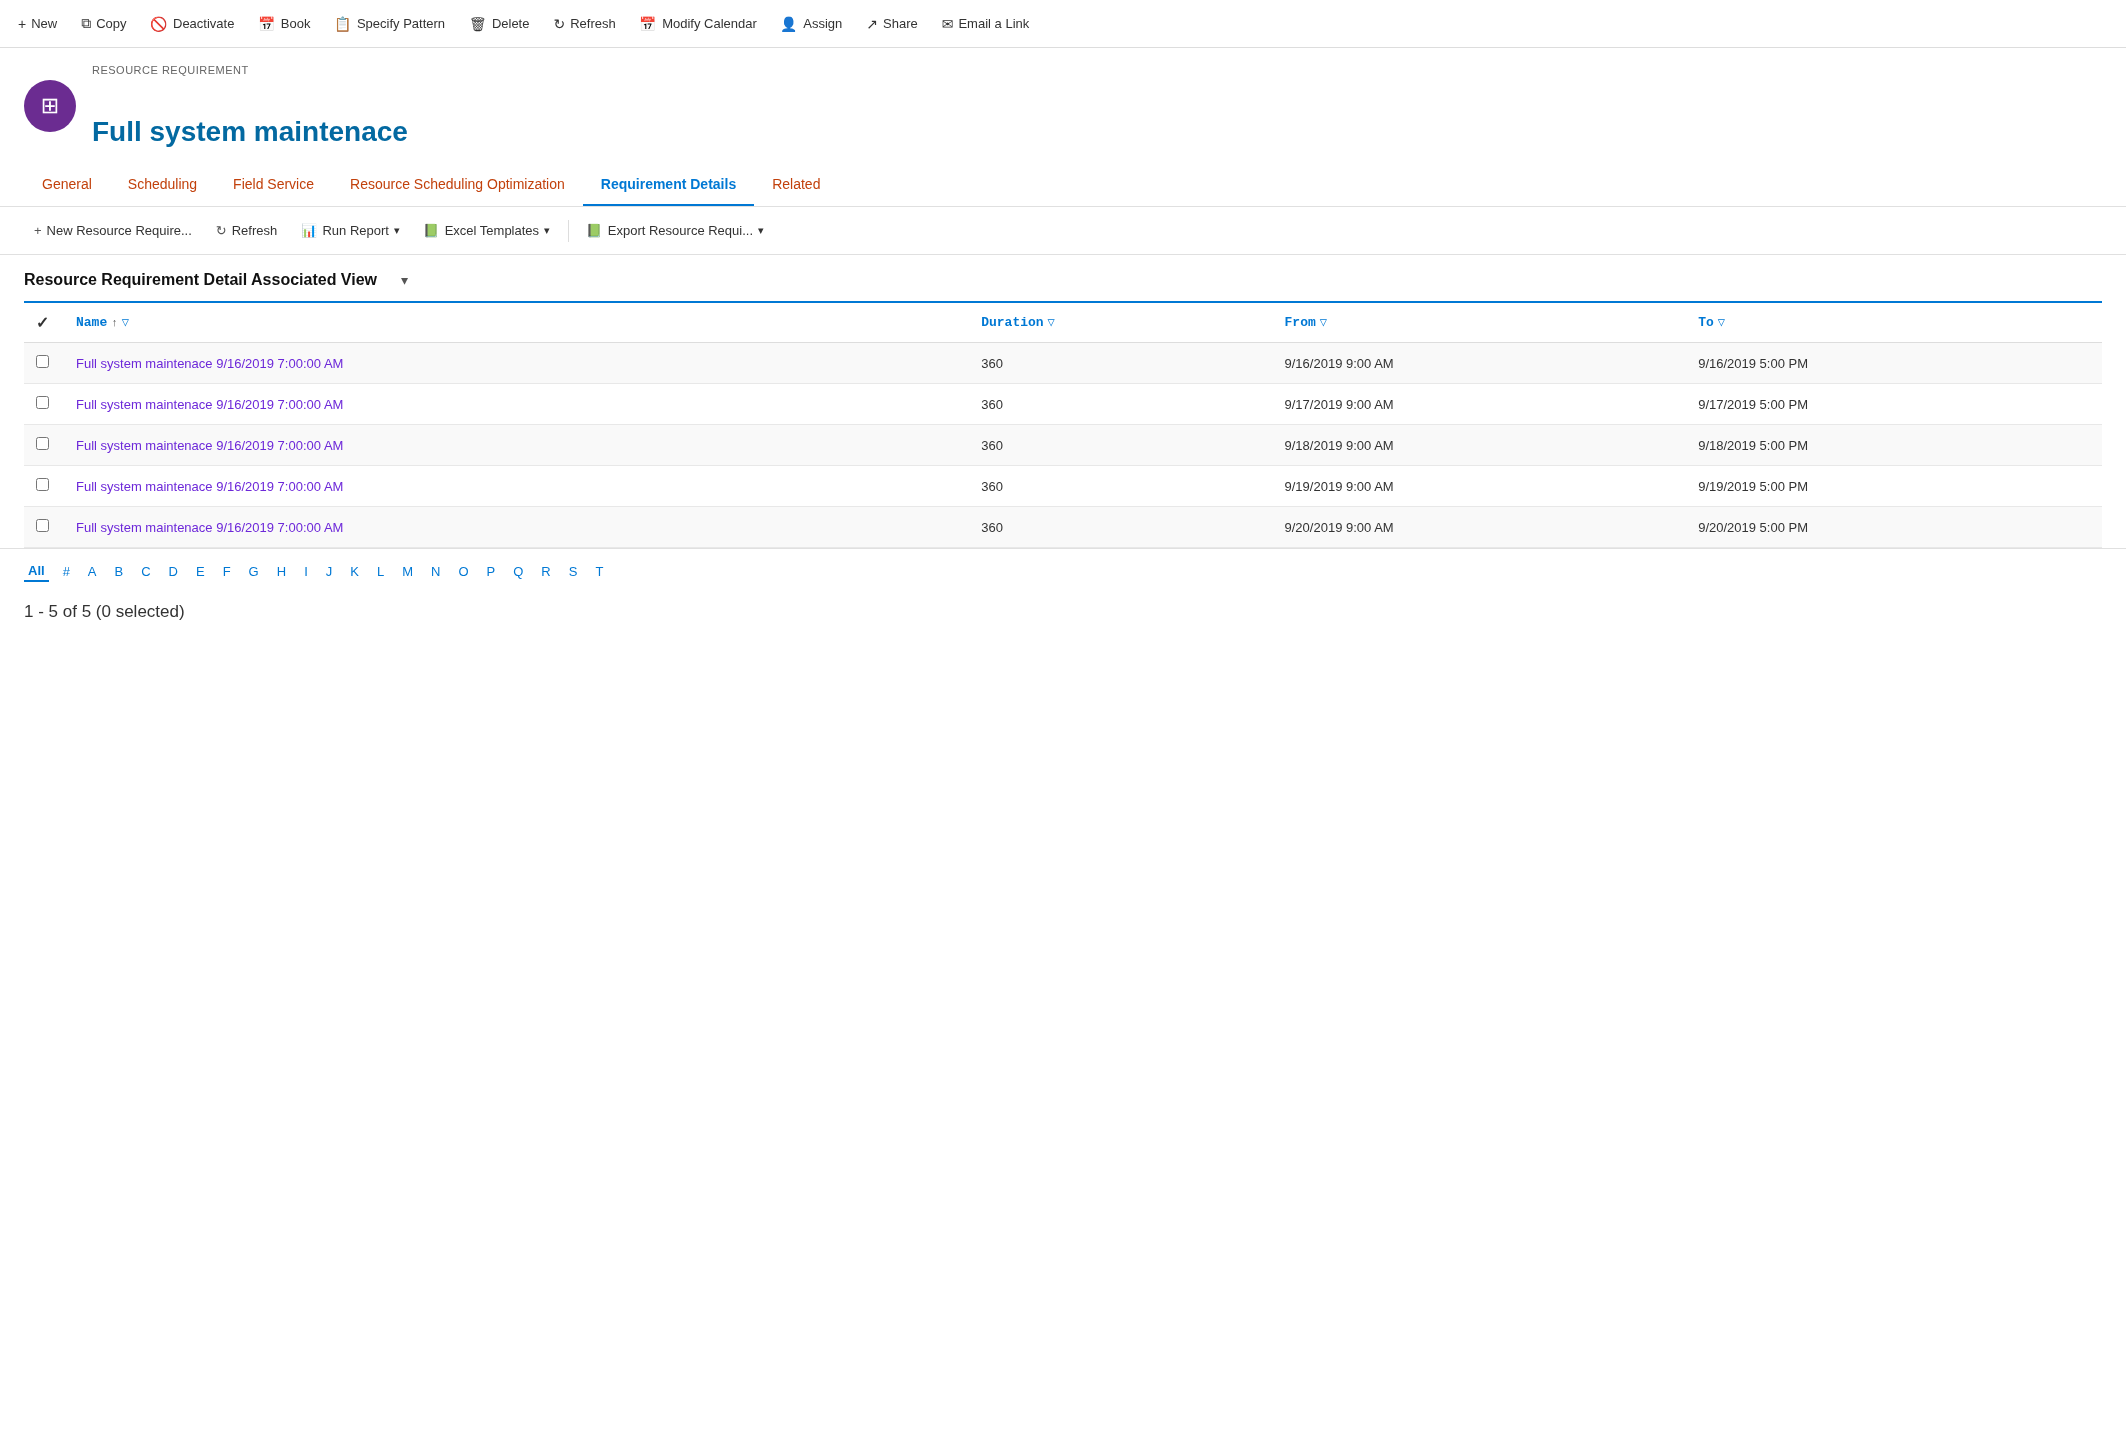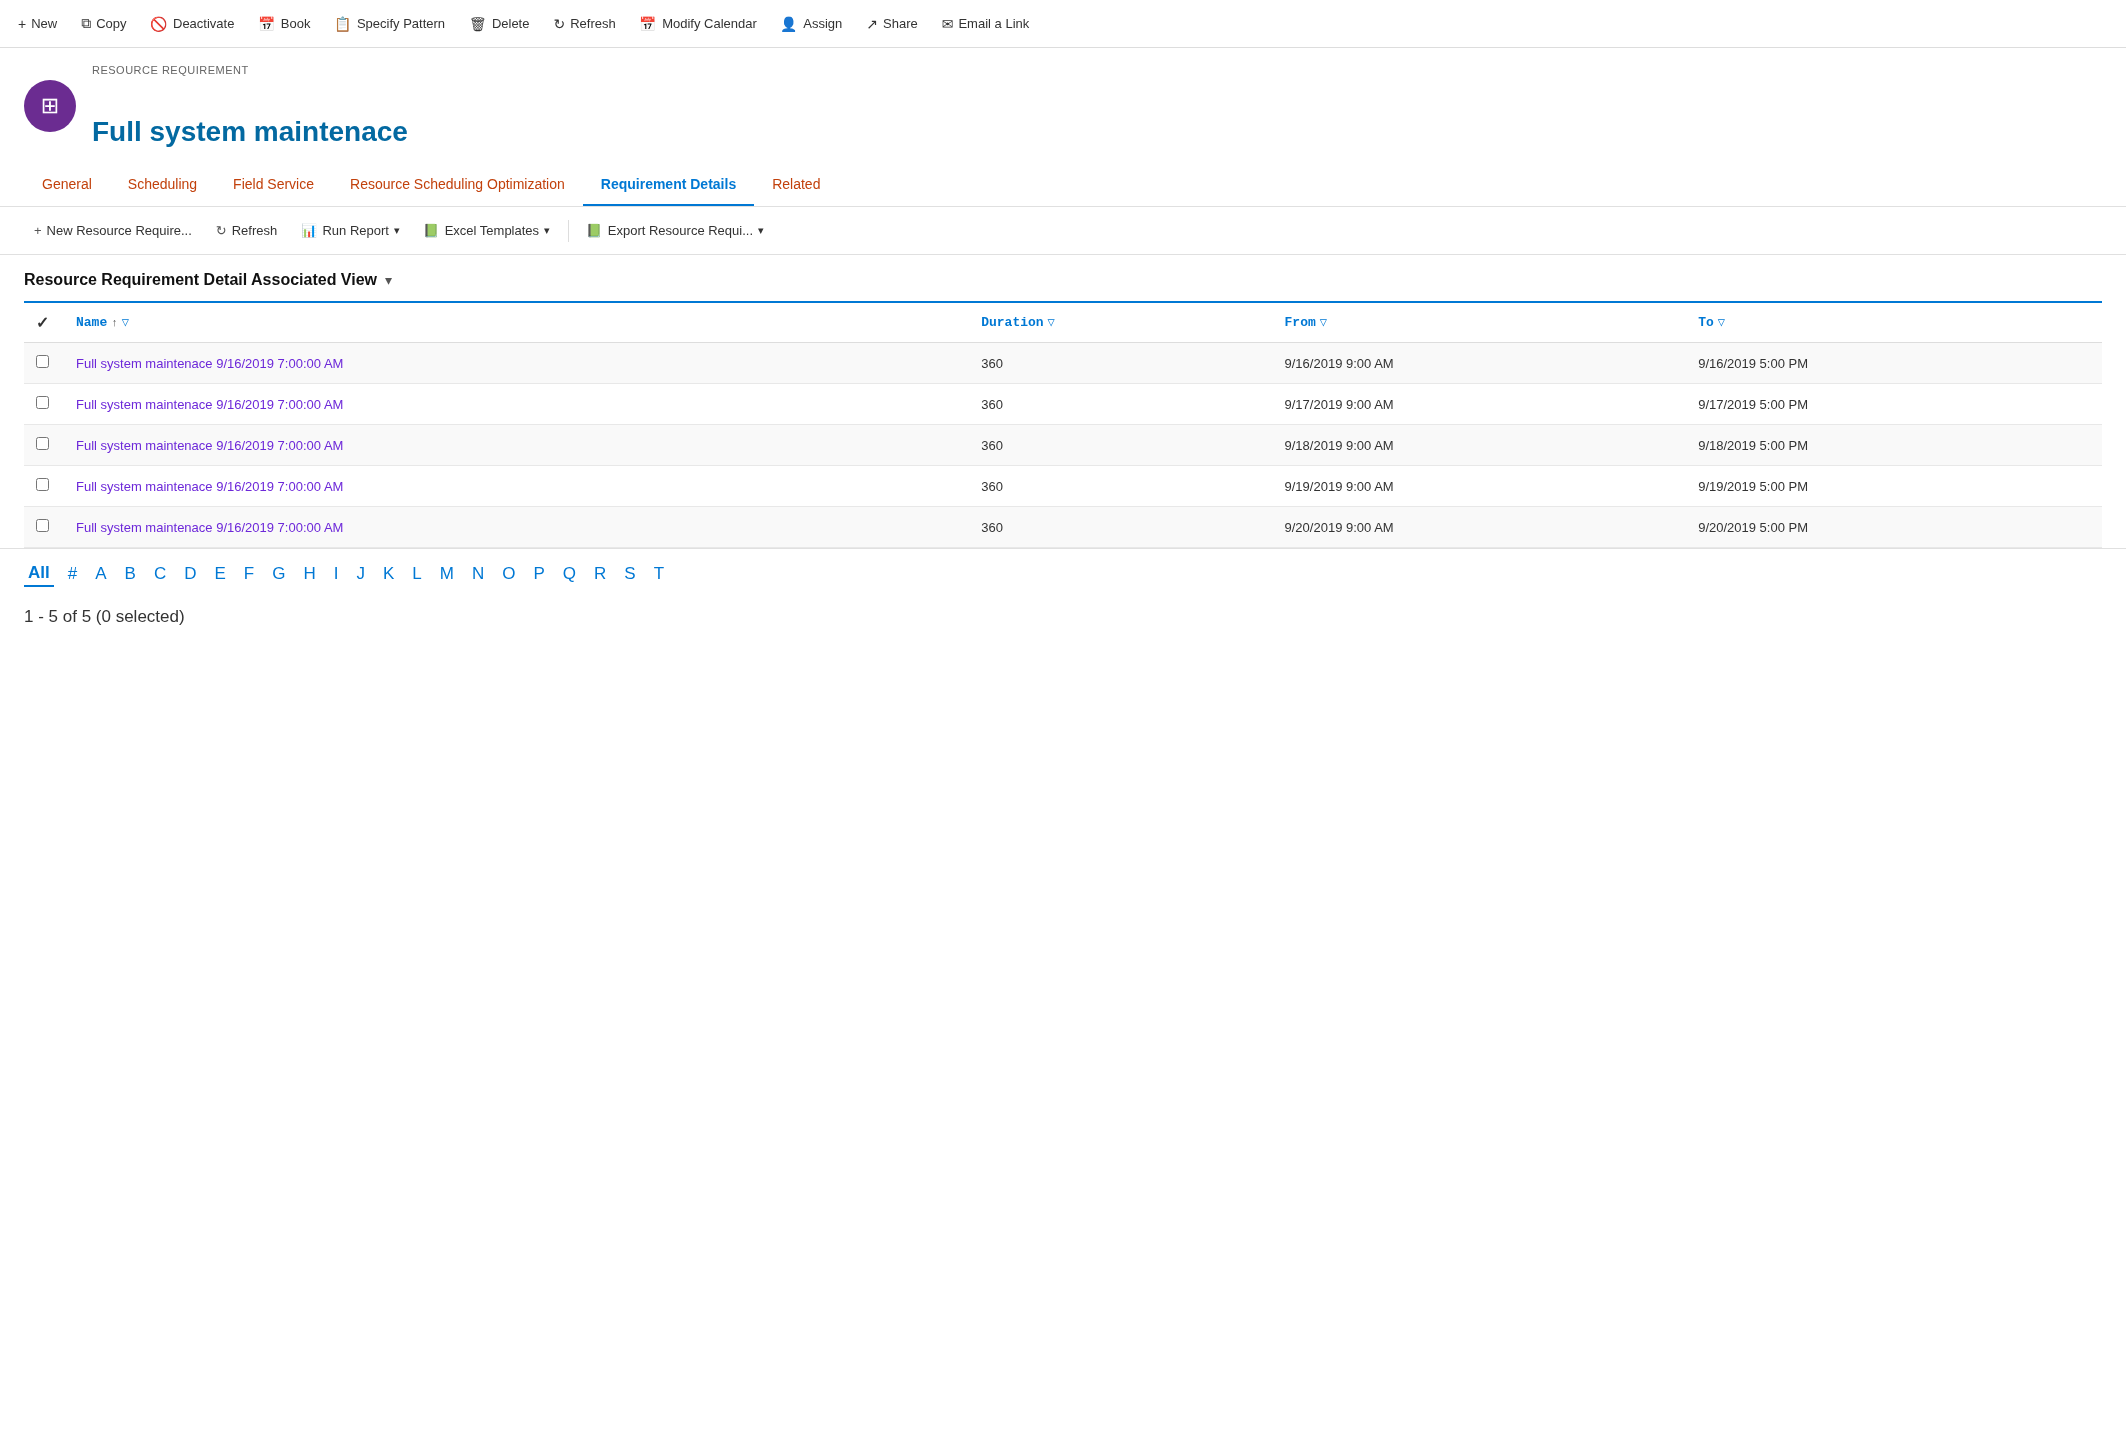--- a/index.html
+++ b/index.html
@@ -110,21 +110,21 @@
       background: #ddd;
       margin: 0 4px;
     }
     .dropdown-arrow { font-size: 11px; }
 
     
     .view-title-bar {
       padding: 16px 24px 12px;
       display: flex;
       align-items: center;
-      gap: 8px;
+      gap: 24px;
     }
     .view-title {
       font-size: 16px;
       font-weight: 600;
       color: #111;
     }
     .view-title-chevron { color: #555; font-size: 14px; cursor: pointer; }
 
     
     .table-container {
@@ -176,21 +176,21 @@
     
     .alphabet-bar {
       display: flex;
       align-items: center;
       padding: 12px 24px;
       gap: 10px;
       border-top: 1px solid #e0e0e0;
       flex-wrap: wrap;
     }
     .alpha-item {
-      font-size: 17px;
+      font-size: 13px;
       color: #0078d4;
       cursor: pointer;
       padding: 2px 4px;
     }
     .alpha-item.active {
       color: #0078d4;
       font-weight: 700;
       border-bottom: 2px solid #0078d4;
     }
 

